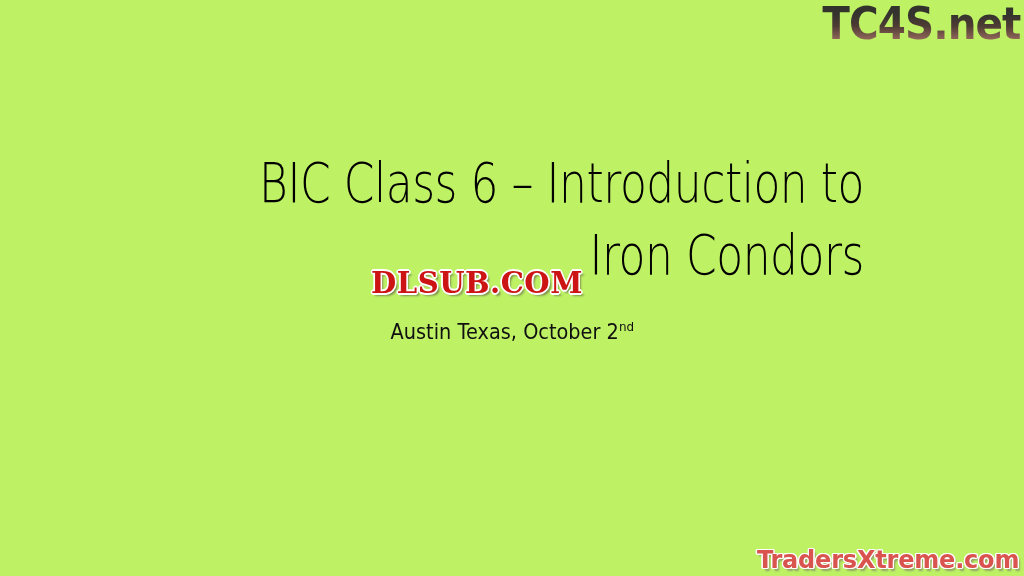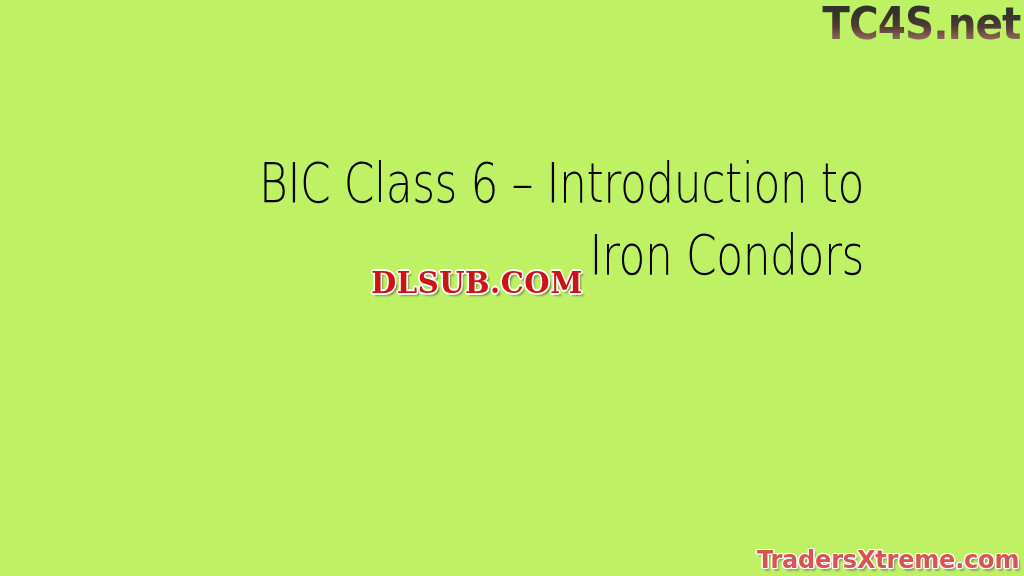--- a/index.html
+++ b/index.html
@@ -153,16 +153,19 @@
 
   <div class="wm-tc4s">TC4S.net</div>
 
   <div class="title-block">
     <h1 class="slide-title">BIC Class 6 – Introduction to
 Iron Condors</h1>
   </div>
 
   <div class="wm-dlsub">DLSUB.COM</div>
 
+  <div class="subtitle-block">
+    <p class="slide-subtitle"><span>Austin Texas, October 2</span><span class="sup">nd</span></p>
+  </div>
 
   <div class="wm-traders">TradersXtreme.com</div>
 
 </div>
 
 </body></html>

